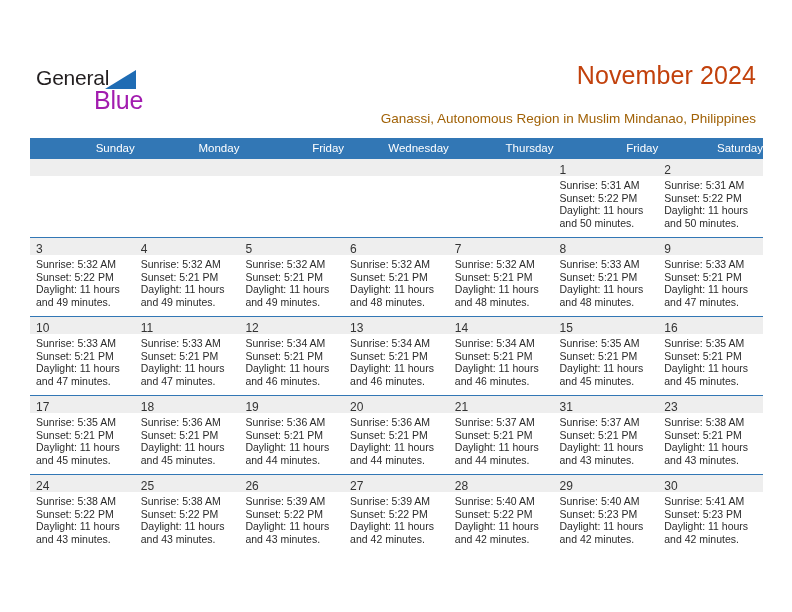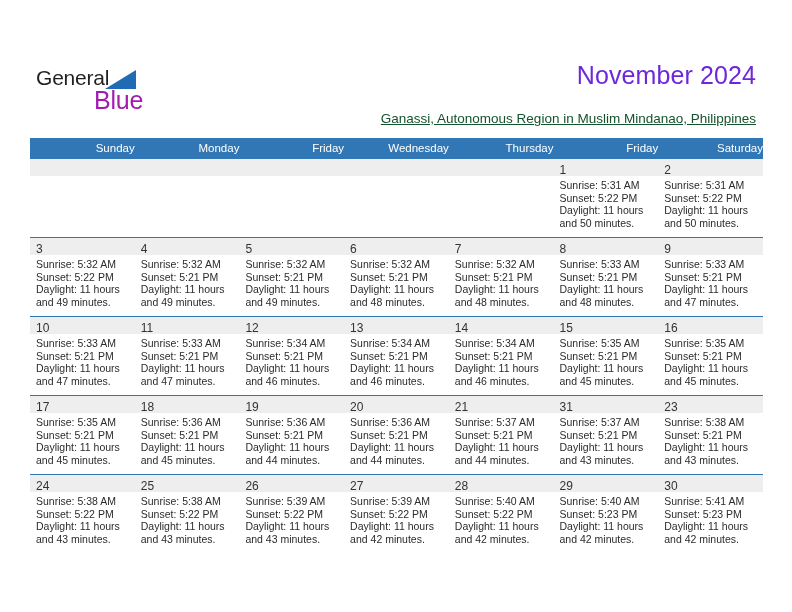--- a/index.html
+++ b/index.html
@@ -63,34 +63,33 @@
     color: #a21caf;
     letter-spacing: -0.2px;
     font-family: "Liberation Sans", sans-serif;
   }
 
   .title {
     position: absolute;
     right: 36px;
     top: 27px;
     font-size: 25px;
-    color: #6d28d9;
+    color: #c2410c;
     font-weight: normal;
     letter-spacing: 0.1px;
     white-space: nowrap;
   }
 
   .subtitle {
     position: absolute;
     right: 36px;
     top: 77px;
     font-size: 13.5px;
-    color: #14532d;
+    color: #a16207;
     white-space: nowrap;
-    text-decoration: underline;
   }
 
   
   .calendar {
     position: absolute;
     left: 30px;
     top: 104px;
     width: 733px;
   }
 

